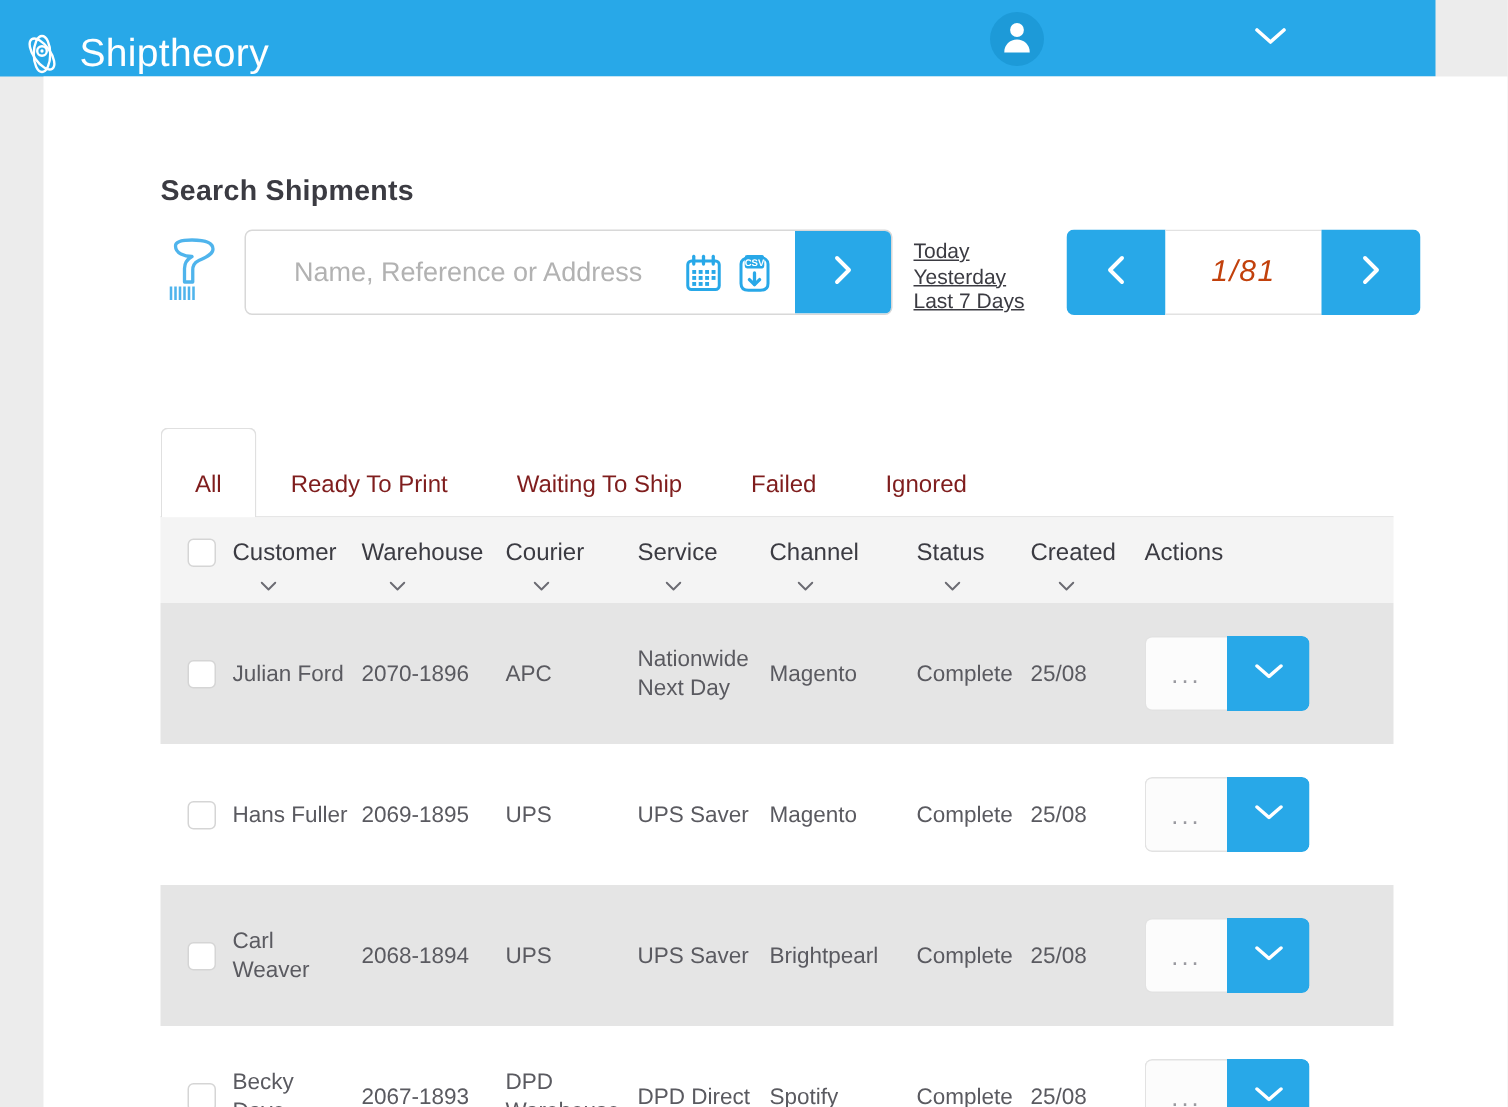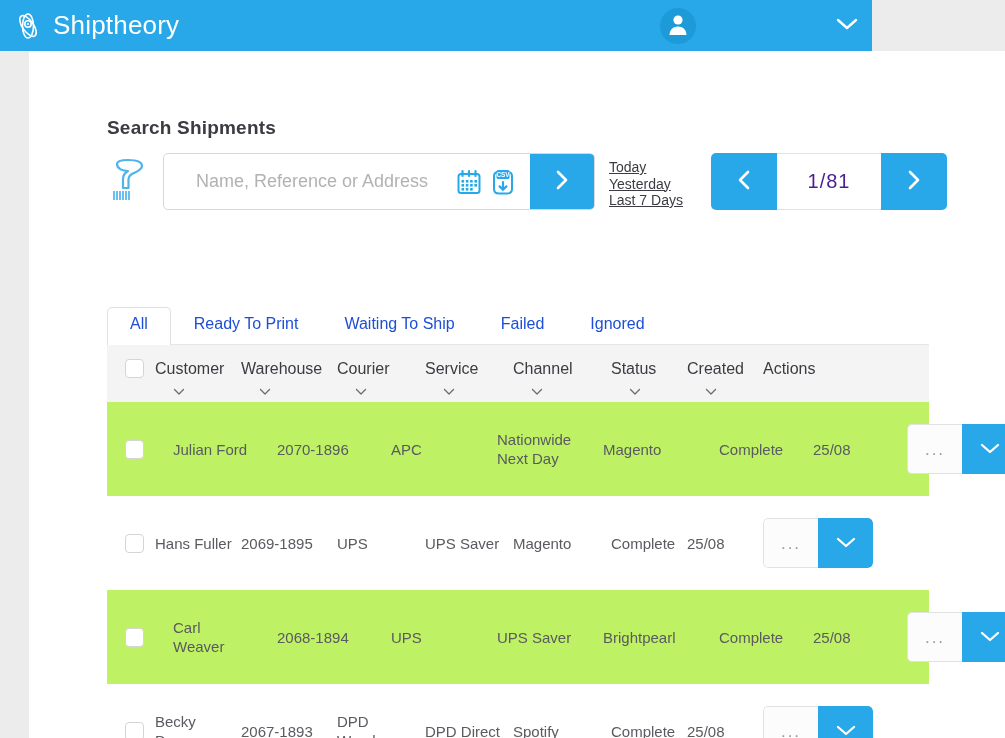--- a/index.html
+++ b/index.html
@@ -11,23 +11,23 @@
   }
   .page {
     position: relative;
     width: 1005px; height: 738px;
     background: #ececec;
   }
 
   
   .topbar {
     position: absolute; top: 0; left: 0;
-    width: 872px; height: 51px;
+    width: 957px; height: 51px;
     background: #28a8e8;
-    display: flex; align-items: center;
+    display: flex; align-items: flex-end;
   }
   .brand {
     display: flex; align-items: center;
     margin-left: 13px;
   }
   .brand-icon {
     width: 30px; height: 30px;
     margin-right: 10px;
     display: flex; align-items: center; justify-content: center;
   }
@@ -136,35 +136,36 @@
     background: #28a8e8;
     border: none; cursor: pointer;
     display: flex; align-items: center; justify-content: center;
   }
   .pager-value {
     width: 104px;
     background: #ffffff;
     border-top: 1px solid #e2e2e2;
     border-bottom: 1px solid #e2e2e2;
     display: flex; align-items: center; justify-content: center;
-    font-size: 20px; color: #4c1d95;
+    font-size: 20px; color: #c2410c;
     letter-spacing: 1px;
+    font-style: italic;
   }
 
   
   .tabs {
     position: absolute; left: 78px; top: 253px;
     width: 822px; height: 41px;
     display: flex; align-items: flex-end;
     border-bottom: 1px solid #e6e6e6;
   }
   .tab {
-    padding: 6px 22px 11px;
+    padding: 28px 22px 11px;
     font-size: 16px;
-    color: #1d4ed8;
+    color: #7f1d1d;
     cursor: pointer;
     border: 1px solid transparent;
     border-bottom: none;
     line-height: 19px;
   }
   .tab.active {
     background: #ffffff;
     border-color: #e0e0e0;
     border-radius: 5px 5px 0 0;
     margin-bottom: -1px;
@@ -181,21 +182,21 @@
   .trow {
     display: flex; align-items: flex-start;
     padding: 16px 0;
     min-height: 60px;
   }
   .trow.head {
     background: #f4f4f4;
     padding: 14px 0 10px;
     min-height: 54px;
   }
-  .trow.alt { background: #bef264; gap: 18px; }
+  .trow.alt { background: #e5e5e5; }
   .trow.tall { min-height: 94px; align-items: center; }
   .cell { padding-right: 6px; line-height: 19px; }
   .c-check   { width: 48px; padding-left: 18px; flex: none; }
   .c-customer{ width: 86px; flex: none; }
   .c-reference{ width: 96px; flex: none; }
   .c-courier { width: 88px; flex: none; }
   .c-service { width: 88px; flex: none; }
   .c-channel { width: 98px; flex: none; }
   .c-status  { width: 76px; flex: none; }
   .c-created { width: 68px; flex: none; }

